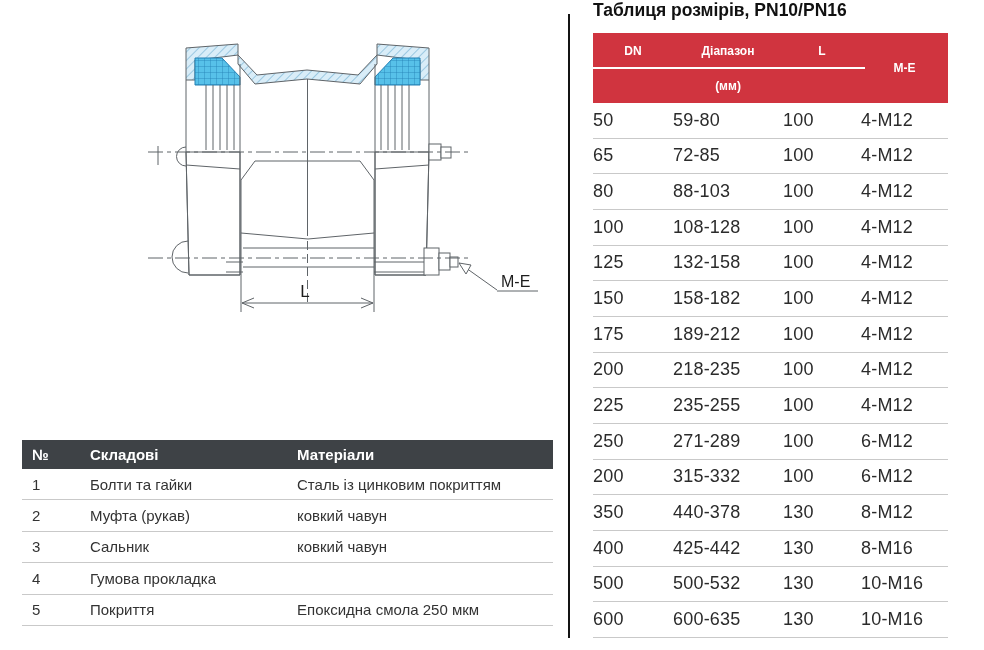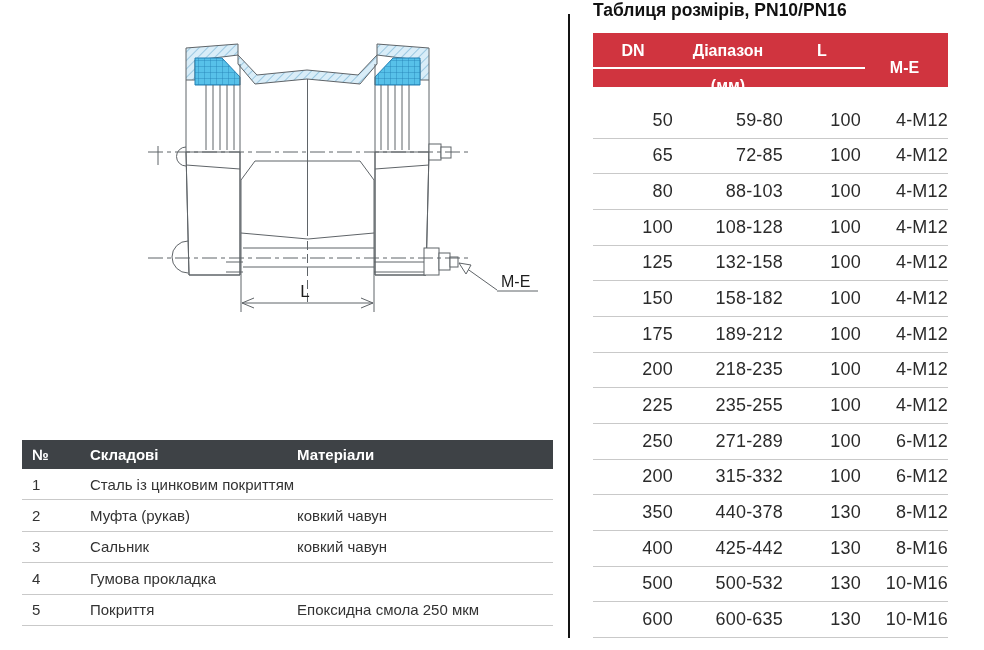--- a/index.html
+++ b/index.html
@@ -39,34 +39,34 @@
   .comp-head{display:grid;grid-template-columns:68px 207px 1fr;height:29px;align-items:center;
              background:var(--dark);color:#fff;font-weight:bold;font-size:15px;}
   .comp-head .hcell:first-child{padding-left:10px;}
   .comp-body .trow{display:grid;grid-template-columns:68px 207px 1fr;height:31.4px;align-items:center;
                    border-bottom:1px solid var(--sep);box-sizing:border-box;}
   .comp-body .tcell{font-size:15px;color:#333;}
   .comp-body .trow .tcell:first-child{padding-left:10px;}
 
   
   .size-title{position:absolute;left:593px;top:0;width:360px;font-size:17.5px;font-weight:bold;color:#111;}
-  .size-head{position:absolute;left:593px;top:33px;width:355px;height:54px;background:var(--red);
+  .size-head{position:absolute;left:593px;top:33px;width:355px;height:70px;background:var(--red);
              display:grid;grid-template-columns:80px 110px 78px 87px;grid-template-rows:35px 35px;
-             color:#fff;font-weight:bold;font-size:16px;}
+             color:#fff;font-weight:bold;font-size:12px;}
   .size-head .hcell{display:flex;align-items:center;justify-content:center;}
   .hc-dn{grid-column:1;grid-row:1;}
   .hc-range{grid-column:2;grid-row:1;}
   .hc-l{grid-column:3;grid-row:1;}
   .hc-me{grid-column:4;grid-row:1 / span 2;}
   .hc-unit{grid-column:2;grid-row:2;}
   .head-sep{position:absolute;left:0;top:34px;width:272px;height:1.5px;background:#fff;}
   .size-body{position:absolute;left:593px;top:103px;width:355px;}
   .size-body .trow{display:grid;grid-template-columns:80px 110px 78px 87px;height:35.67px;align-items:center;
                    border-bottom:1px solid var(--sep);box-sizing:border-box;}
-  .size-body .tcell{text-align:right;font-size:18px;color:#2b2b2b;letter-spacing:.2px;}
+  .size-body .tcell{text-align:left;font-size:18px;color:#2b2b2b;letter-spacing:.2px;}
 </style>
 </head>
 <body>
 
 <div class="canvas">
 
   <svg class="drawing" viewBox="0 0 560 400" width="560" height="400" xmlns="http://www.w3.org/2000/svg">
     <defs>
       <pattern id="hatch" patternUnits="userSpaceOnUse" width="6" height="6" patternTransform="rotate(45)">
         <rect class="p-hatch-bg" x="0" y="0" width="6" height="6"></rect>
@@ -168,20 +168,21 @@
 
   <div class="comp-table">
     <div class="comp-head">
       <div class="hcell">№</div>
       <div class="hcell">Складові</div>
       <div class="hcell">Матеріали</div>
     </div>
     <div class="comp-body">
         <div class="trow">
           <div class="tcell">1</div>
+          <div class="tcell">Болти та гайки</div>
           <div class="tcell">Сталь із цинковим покриттям</div>
         </div>
         <div class="trow">
           <div class="tcell">2</div>
           <div class="tcell">Муфта (рукав)</div>
           <div class="tcell">ковкий чавун</div>
         </div>
         <div class="trow">
           <div class="tcell">3</div>
           <div class="tcell">Сальник</div>

